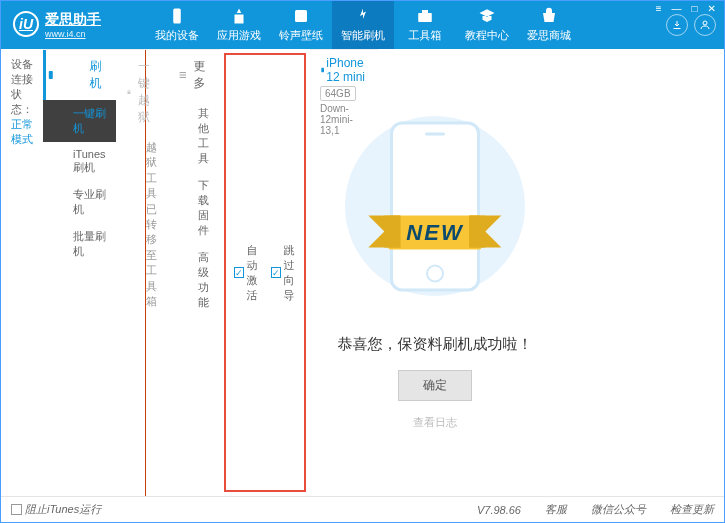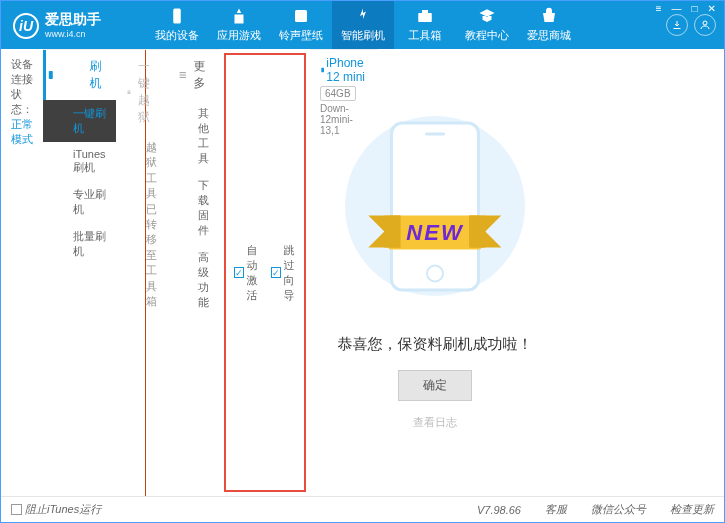--- a/index.html
+++ b/index.html
@@ -1,19 +1,19 @@
 <!DOCTYPE html>
 <html><head>
 <meta charset="utf-8">
 <style>
 * { margin: 0; padding: 0; box-sizing: border-box; }
 body { font-family: "Microsoft YaHei", sans-serif; font-size: 12px; background: #fff; }
 .app { width: 725px; height: 523px; border: 1px solid #4a9eff; display: flex; flex-direction: column; }
 .titlebar { height: 48px; background: #1296db; display: flex; align-items: center; color: #fff; }
-.logo-area { display: flex; align-items: flex-end; padding: 0 12px; width: 145px; }
+.logo-area { display: flex; align-items: flex-start; padding: 0 12px; width: 145px; text-decoration: underline; }
 .logo-icon { width: 26px; height: 26px; border: 2px solid #fff; border-radius: 50%; display: flex; align-items: center; justify-content: center; font-weight: bold; font-size: 14px; font-style: italic; }
 .logo-text { margin-left: 6px; }
 .logo-title { font-size: 14px; font-weight: bold; }
 .logo-sub { font-size: 9px; opacity: 0.9; }
 .nav { display: flex; flex: 1; height: 100%; }
 .nav-item { width: 62px; display: flex; flex-direction: column; align-items: center; justify-content: center; cursor: pointer; font-size: 11px; gap: 3px; }
 .nav-item.active { background: #0d7bc0; }
 .nav-icon { width: 18px; height: 18px; display: flex; align-items: center; justify-content: center; }
 .nav-icon svg { fill: #fff; }
 .win-controls { display: flex; align-items: center; padding-right: 8px; gap: 6px; }
@@ -40,21 +40,21 @@
 .device-name { color: #1296db; font-size: 12px; display: flex; align-items: center; gap: 1px; }
 .device-name svg { width: 10px; height: 14px; fill: #1296db; }
 .device-badge { display: inline-block; border: 1px solid #ccc; border-radius: 2px; padding: 1px 4px; font-size: 10px; color: #888; margin-top: 2px; }
 .device-sub { font-size: 10px; color: #888; margin-top: 2px; }
 .main { flex: 1; display: flex; flex-direction: column; align-items: center; justify-content: center; position: relative; }
 .phone-img { width: 140px; height: 200px; position: relative; }
 .circle-bg { width: 180px; height: 180px; border-radius: 50%; background: #e8f4fd; position: absolute; top: 50%; left: 50%; transform: translate(-50%,-55%); }
 .phone { position: absolute; width: 90px; height: 170px; background: #fff; border: 3px solid #d0e8f8; border-radius: 12px; top: 50%; left: 50%; transform: translate(-50%,-55%); }
 .phone::before { content: ""; position: absolute; top: 8px; left: 50%; transform: translateX(-50%); width: 20px; height: 3px; background: #d0e8f8; border-radius: 2px; }
 .phone::after { content: ""; position: absolute; bottom: 6px; left: 50%; transform: translateX(-50%); width: 14px; height: 14px; border: 2px solid #d0e8f8; border-radius: 50%; }
-.ribbon { position: absolute; top: 52%; left: 50%; transform: translate(-50%,-10%); background: #f8c537; color: #6d28d9; font-weight: bold; font-size: 22px; padding: 4px 18px; letter-spacing: 2px; font-style: italic; border-radius: 2px; z-index: 2; }
+.ribbon { position: absolute; top: 52%; left: 50%; transform: translate(-50%,-10%); background: #f8c537; color: #0c4a6e; font-weight: bold; font-size: 22px; padding: 4px 18px; letter-spacing: 2px; font-style: italic; border-radius: 2px; z-index: 2; }
 .ribbon::before, .ribbon::after { content:""; position: absolute; top: 0; border: 16px solid #e0ac1f; }
 .ribbon::before { left: -20px; border-left-color: transparent; }
 .ribbon::after { right: -20px; border-right-color: transparent; }
 .success-text { margin-top: 20px; font-size: 15px; color: #333; }
 .ok-btn { margin-top: 16px; padding: 6px 24px; border: 1px solid #ccc; background: #e5e5e5; cursor: pointer; font-size: 12px; color: #555; }
 .log-link { margin-top: 14px; font-size: 11px; color: #bbb; cursor: pointer; }
 .footer { height: 26px; border-top: 1px solid #e5e5e5; display: flex; align-items: center; padding: 0 10px; font-size: 11px; color: #666; font-style: italic; }
 .footer .chk-box { border-color: #999; color: transparent; }
 .footer-right { margin-left: auto; display: flex; gap: 24px; align-items: center; }
 .footer-link { cursor: pointer; }

